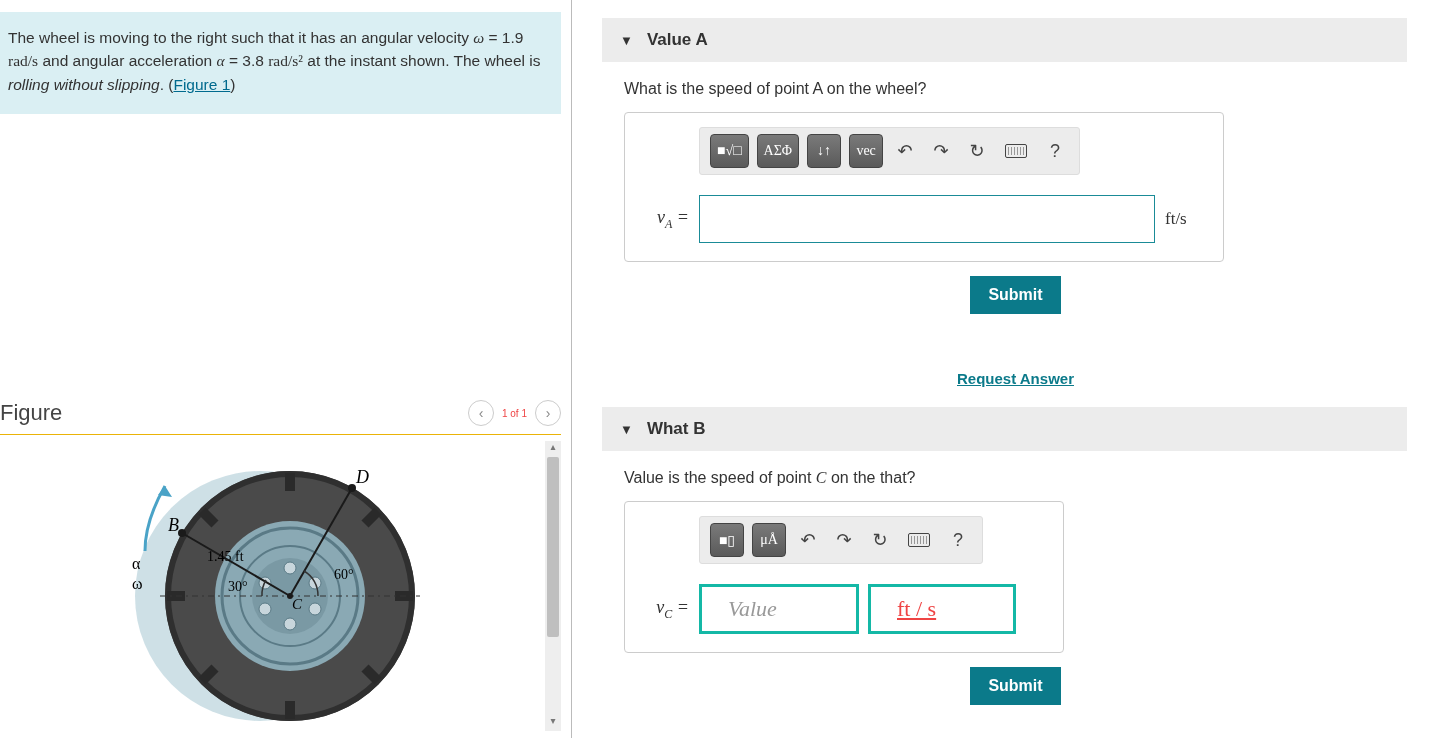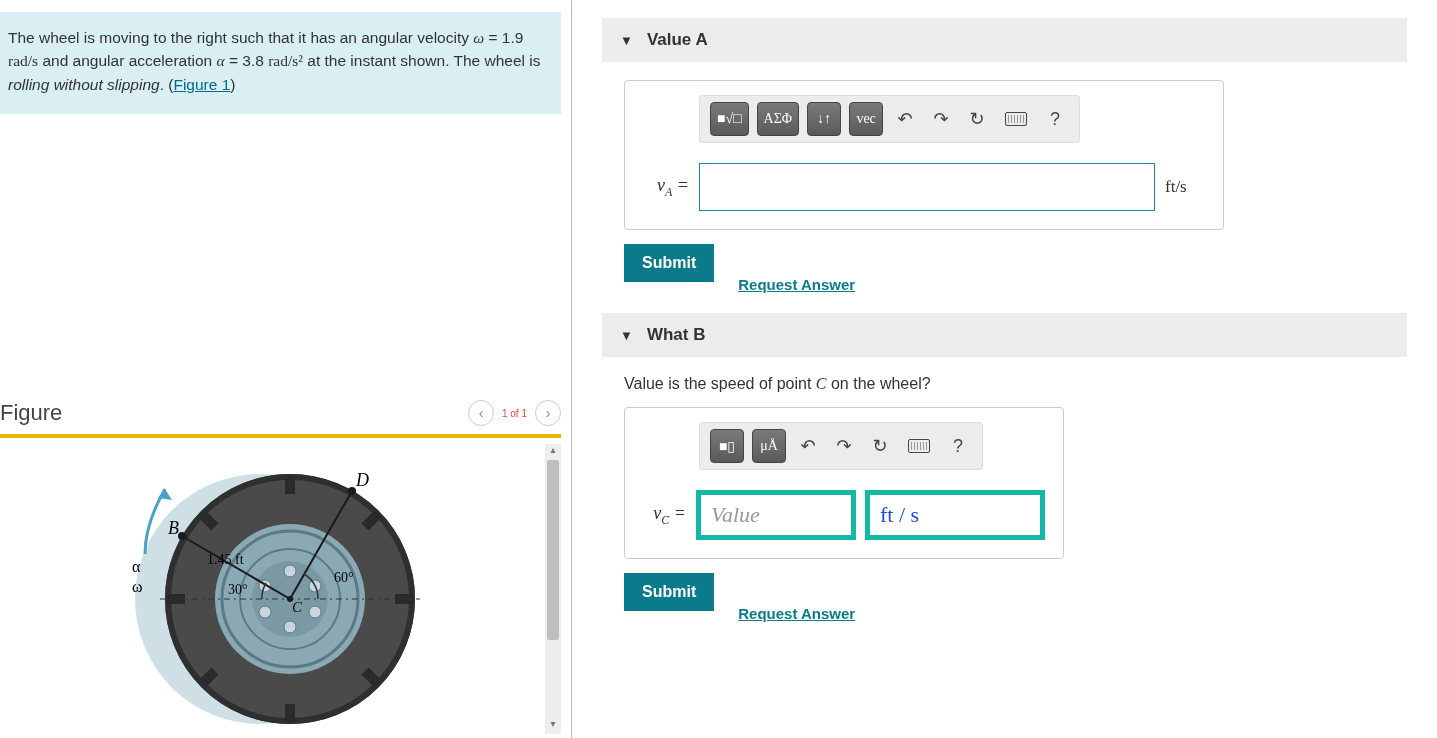--- a/index.html
+++ b/index.html
@@ -44,21 +44,21 @@
     position: absolute;
     top: 400px;
     left: 0;
     right: 10px;
   }
   .figure-header {
     display: flex;
     align-items: center;
     justify-content: space-between;
     padding: 0 0 8px 0;
-    border-bottom: 4px solid #eab308;
+    border-bottom: 1px solid #eab308;
   }
   .figure-title {
     font-size: 22px;
     color: #444;
   }
   .figure-nav {
     display: flex;
     align-items: center;
     gap: 8px;
   }
@@ -209,36 +209,37 @@
     outline: none;
   }
   .unit-label {
     font-family: "Times New Roman", serif;
     font-size: 17px;
     color: #333;
     width: 40px;
   }
 
   .value-input, .unit-input {
-    border: 5px solid #14b8a6;
+    border: 3px solid #14b8a6;
     height: 50px;
     font-size: 22px;
     font-family: "Times New Roman", serif;
-    padding: 0 10px;
+    padding: 0 26px;
     outline: none;
   }
   .value-input { width: 160px; font-style: italic; color: #999; }
   .value-input::placeholder { color: #999; font-style: italic; }
-  .unit-input { width: 180px; color: #1d4ed8; margin-left: -1px; }
+  .unit-input { width: 148px; color: #ef4444; margin-left: -1px; text-decoration: underline; }
 
   .action-row {
     display: flex;
-    align-items: flex-start;
+    align-items: center;
     gap: 24px;
     margin: 0 0 0 22px;
+    flex-direction: column;
   }
   .submit-btn {
     background: #0b7a8a;
     color: #fff;
     border: none;
     padding: 10px 18px;
     font-size: 16px;
     font-weight: bold;
     cursor: pointer;
   }
@@ -337,20 +338,21 @@
       </div>
     </div>
   </div>
 
   <div class="right">
 
     <div class="part-header first">
       <span class="collapse-icon">▼</span>
       <span class="part-title">Value A</span>
     </div>
+    <div class="question-text">What is the speed of point A on the wheel?</div>
 
     <div class="answer-box wide">
       <div class="toolbar">
         <button class="tool-btn">■√□</button>
         <button class="tool-btn">ΑΣΦ</button>
         <button class="tool-btn">↓↑</button>
         <button class="tool-btn">vec</button>
         <button class="tool-light">↶</button>
         <button class="tool-light">↷</button>
         <button class="tool-light">↻</button>
@@ -368,21 +370,21 @@
     <div class="action-row">
       <button class="submit-btn">Submit</button>
       <a class="request-link">Request Answer</a>
     </div>
 
     <div class="part-header">
       <span class="collapse-icon">▼</span>
       <span class="part-title">What B</span>
     </div>
     <div class="question-text">
-      <span>Value is the speed of point </span><span class="ivar">C</span><span> on the wheel?</span>
+      <span>Value is the speed of point </span><span class="ivar">C</span><span> on the that?</span>
     </div>
 
     <div class="answer-box" style="max-width:440px">
       <div class="toolbar short">
         <button class="tool-btn">■▯</button>
         <button class="tool-btn">μÅ</button>
         <button class="tool-light">↶</button>
         <button class="tool-light">↷</button>
         <button class="tool-light">↻</button>
         <button class="tool-light">

